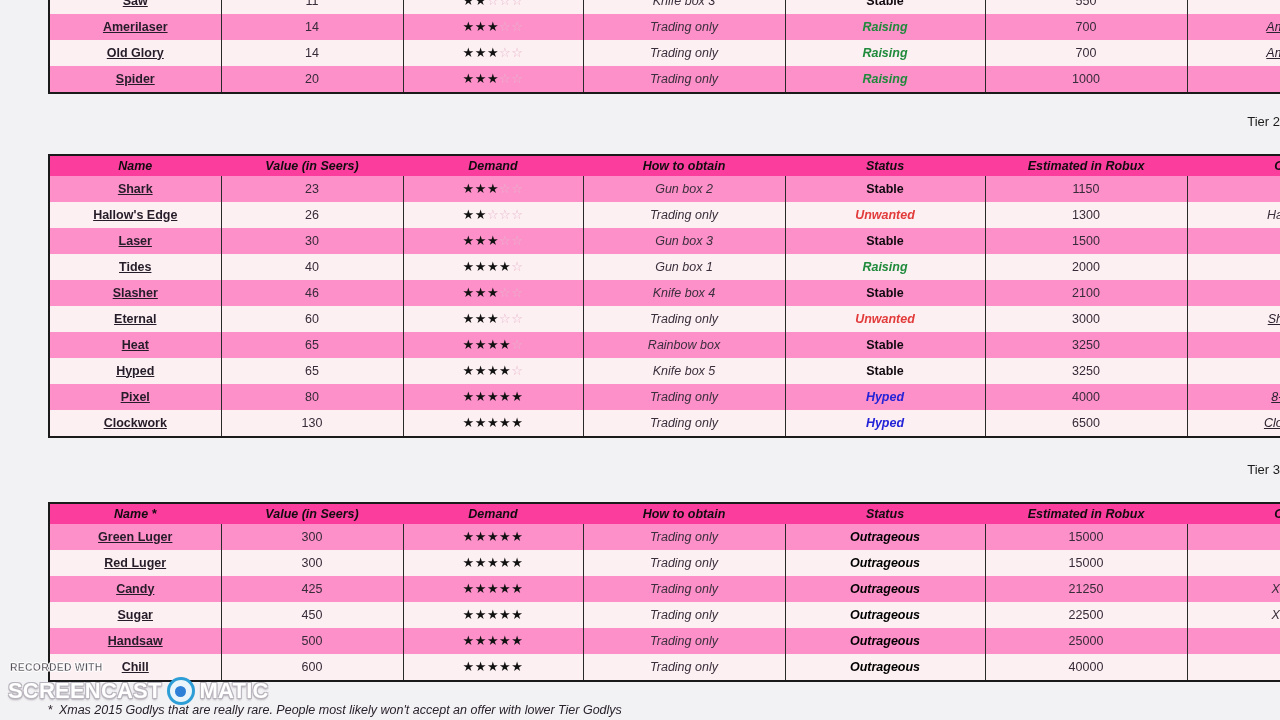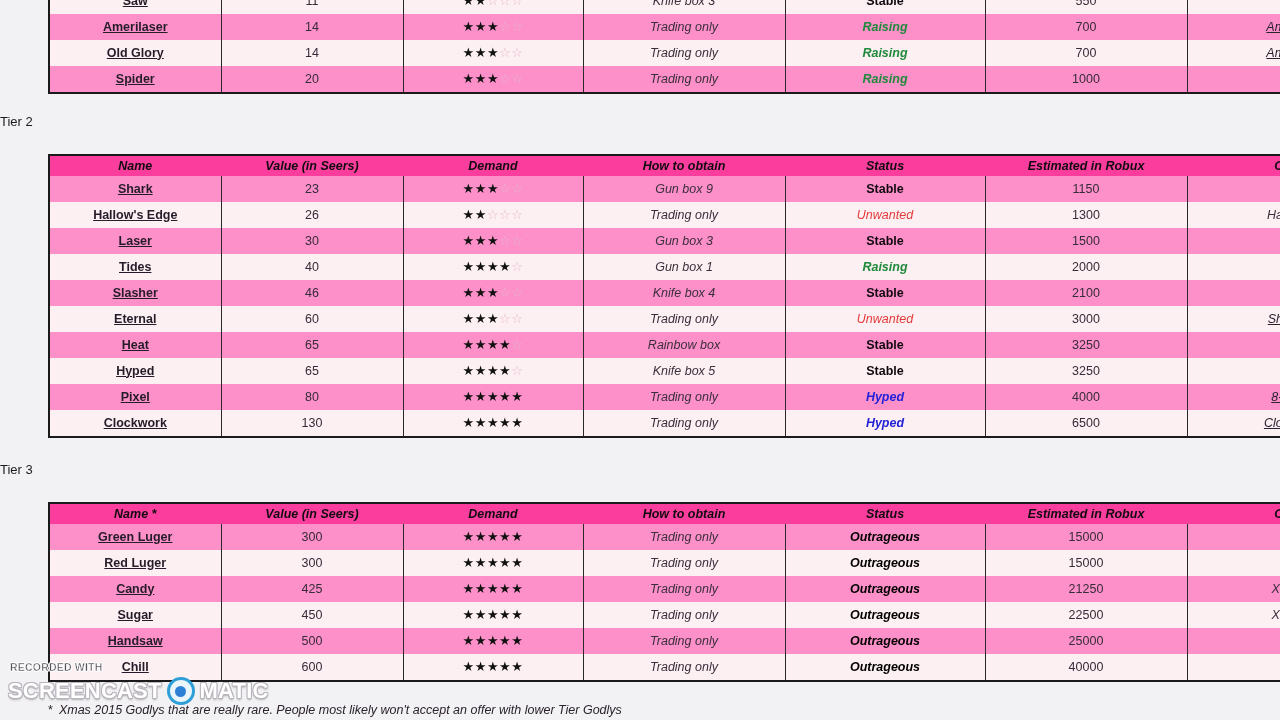--- a/index.html
+++ b/index.html
@@ -93,30 +93,30 @@
   .stars {
     letter-spacing: 0.5px;
     font-size: 13px;
     color: #111;
     font-family: "DejaVu Sans", sans-serif;
   }
   .stars .off { color: #e6b7cd; }
 
   .st-stable     { font-weight: bold; color: #100a10; font-style: normal; }
   .st-raising    { font-weight: bold; font-style: italic; color: #1f8a3c; margin-top: 40px; }
-  .st-unwanted   { font-weight: normal; font-style: italic; color: #e23b3b; }
+  .st-unwanted   { font-weight: bold; font-style: italic; color: #e23b3b; }
   .st-hyped      { font-weight: bold; font-style: italic; color: #2323d8; }
   .st-outrageous { font-weight: bold; font-style: italic; color: #000000; }
 
   
   .tier-label {
     position: absolute;
     width: 1280px;
     left: 0;
-    text-align: left;
+    text-align: right;
     font-size: 13px;
     color: #1c1c1c;
     font-family: "Liberation Sans", sans-serif;
   }
 
   
   .footnote {
     position: absolute;
     left: 48px;
     top: 703px;
@@ -265,21 +265,21 @@
           <th>Status</th>
           <th>Estimated in Robux</th>
           <th>Origin</th>
         </tr>
       </thead>
       <tbody id="t2-body">
           <tr class="row-dark">
             <td><span class="cell-name">Shark</span></td>
             <td><span class="cell-plain">23</span></td>
             <td><span class="stars">★★★<span class="off">☆☆</span></span></td>
-            <td><span class="cell-italic">Gun box 9</span></td>
+            <td><span class="cell-italic">Gun box 2</span></td>
             <td><span class="st-stable">Stable</span></td>
             <td><span class="cell-plain">1150</span></td>
             <td style="text-align: center;"></td>
           </tr>
           <tr class="row-light">
             <td><span class="cell-name">Hallow's Edge</span></td>
             <td><span class="cell-plain">26</span></td>
             <td><span class="stars">★★<span class="off">☆☆☆</span></span></td>
             <td><span class="cell-italic">Trading only</span></td>
             <td><span class="st-unwanted">Unwanted</span></td>

